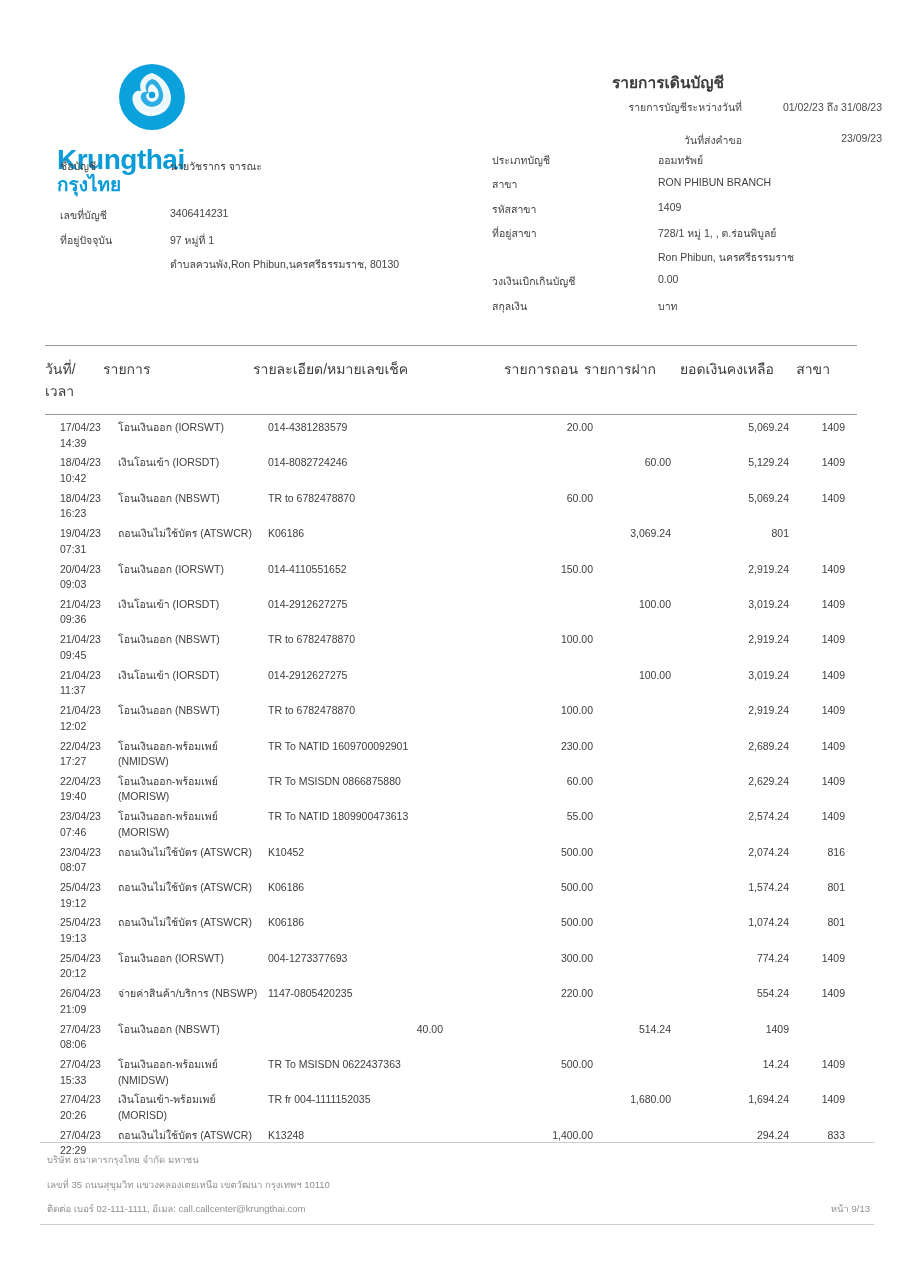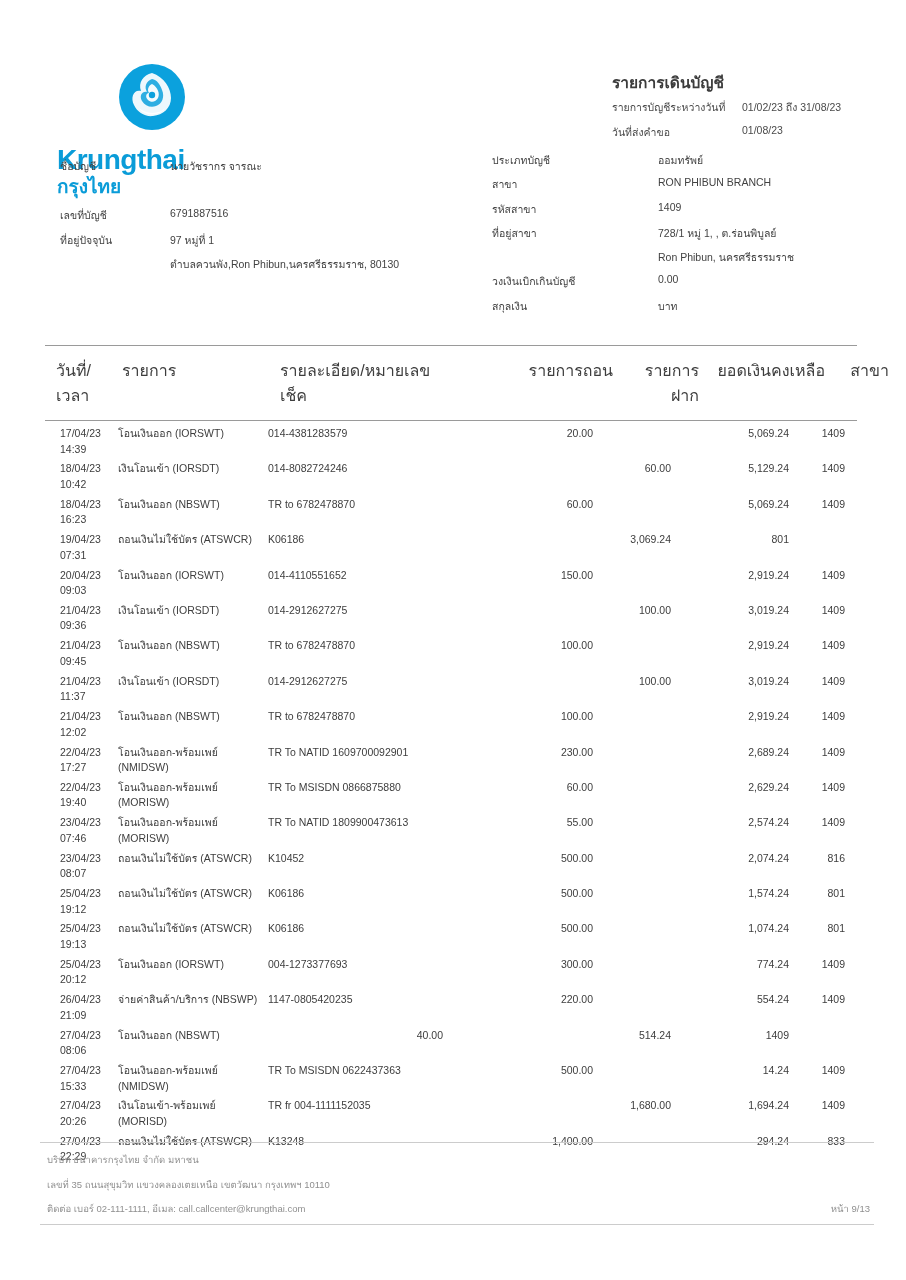--- a/index.html
+++ b/index.html
@@ -5,41 +5,41 @@
   html,body{margin:0;padding:0;background:#ffffff;}
   .page{
     position:relative;width:906px;height:1280px;background:#ffffff;overflow:hidden;
     font-family:"Liberation Sans","DejaVu Sans",sans-serif;color:#3d3d3d;
   }
   
   .brand{position:absolute;left:57px;top:64px;display:flex;align-items:flex-end;gap:13px;flex-direction:column;}
   .logo-svg{width:66px;height:66px;display:block;}
   .brand-text{padding-top:3px;line-height:1;}
   .brand-en{font-size:28px;font-weight:bold;color:#0a9cd8;letter-spacing:-0.5px;}
-  .brand-th{font-size:19px;font-weight:bold;color:#0a9cd8;margin-top:3px;}
+  .brand-th{font-size:19px;font-weight:bold;color:#0a9cd8;margin-top:3px;font-family:Liberation Mono, monospace;}
   .header-right{position:absolute;left:612px;top:70px;width:270px;}
   .doc-title{font-size:15.5px;font-weight:600;color:#3c3c3c;margin-bottom:4px;}
-  .meta-grid{display:grid;grid-template-columns:130px 1fr;row-gap:8px;font-size:10.5px;color:#4a4a4a;}
+  .meta-grid{display:grid;grid-template-columns:130px 1fr;row-gap:16px;font-size:10.5px;color:#4a4a4a;text-align:right;}
   
   .info{font-size:10.5px;color:#424242;}
   .info-left{position:absolute;left:60px;top:158px;width:420px;}
   .info-right{position:absolute;left:492px;top:152px;width:400px;}
   .irow{display:flex;align-items:flex-start;}
   .info-left .irow{min-height:24.8px;}
   .info-right .irow{min-height:24.3px;}
   .irow.gap-after{margin-bottom:24px;}
   .info-left .ilabel{width:110px;flex-shrink:0;}
   .info-right .ilabel{width:166px;flex-shrink:0;}
   .ivalue{flex:1;}
   
   .table-wrap{position:absolute;left:45px;top:345px;width:812px;}
   .tline{border-top:1px solid #9a9a9a;width:100%;}
-  .thead{margin-left:11px;width:785px;display:grid;
+  .thead{margin-left:0;width:785px;display:grid;
     grid-template-columns:58px 150px 175px 150px 78px 118px 56px;
-    font-size:16px;color:#3d3d3d;padding:12px 0 12px 0;gap:8px;}
+    font-size:14px;color:#3d3d3d;padding:12px 0 12px 0;}
   .rows{margin-left:15px;width:785px;padding-top:5px;}
   .trow{display:grid;grid-template-columns:58px 150px 175px 150px 78px 118px 56px;
     font-size:10.5px;min-height:35.4px;align-content:start;line-height:15.5px;}
   .c{padding-right:6px;}
   .num{text-align:right;padding-right:0;}
   .thead .num{text-align:right;}
   .stack span{display:block;}
   
   .footer-sep{position:absolute;left:40px;right:32px;border-top:1px solid #cccccc;}
   .f-line{position:absolute;left:47px;font-size:9.5px;color:#8f8f8f;}
@@ -64,32 +64,32 @@
       <div class="brand-th">กรุงไทย</div>
     </div>
   </div>
 
   <div class="header-right">
     <div class="doc-title">รายการเดินบัญชี</div>
     <div class="meta-grid">
       <span>รายการบัญชีระหว่างวันที่</span>
       <span>01/02/23 ถึง 31/08/23</span>
       <span>วันที่ส่งคำขอ</span>
-      <span>01/08/23</span>
+      <span>23/09/23</span>
     </div>
   </div>
 
   <div class="info info-left">
     <div class="irow gap-after">
       <span class="ilabel">ชื่อบัญชี</span>
       <span class="ivalue">นายวัชรากร จารณะ</span>
     </div>
     <div class="irow">
       <span class="ilabel">เลขที่บัญชี</span>
-      <span class="ivalue">6791887516</span>
+      <span class="ivalue">3406414231</span>
     </div>
     <div class="irow">
       <span class="ilabel">ที่อยู่ปัจจุบัน</span>
       <span class="ivalue">97 หมู่ที่ 1</span>
     </div>
     <div class="irow">
       <span class="ilabel"></span>
       <span class="ivalue">ตำบลควนพัง,Ron Phibun,นครศรีธรรมราช, 80130</span>
     </div>
   </div>

